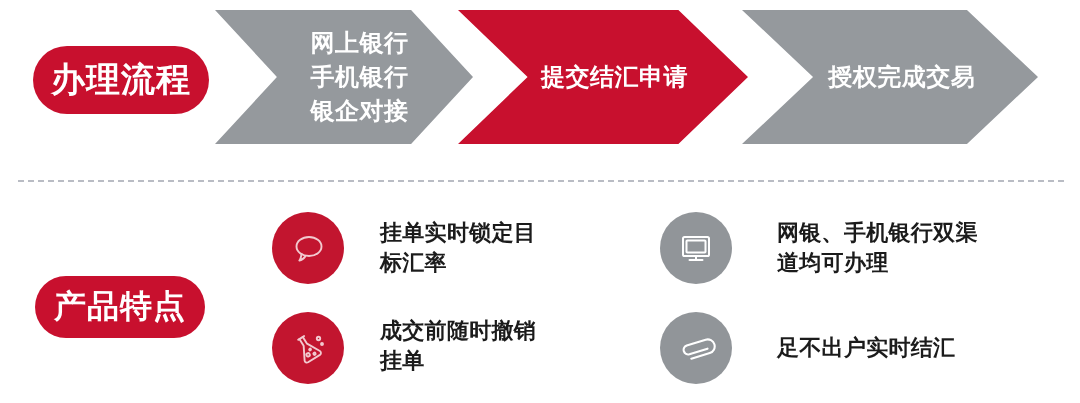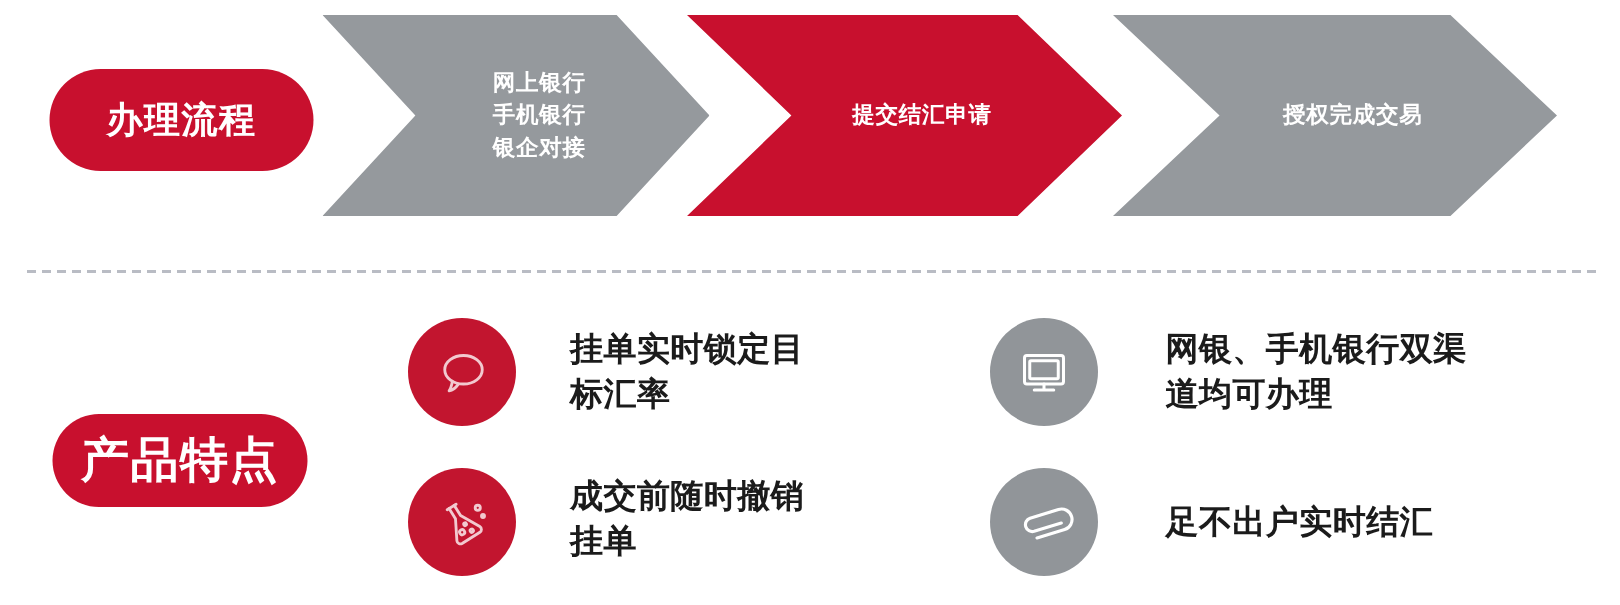--- a/index.html
+++ b/index.html
@@ -25,21 +25,21 @@
     width: 176px;
     height: 68px;
     background: #C8102E;
     border-radius: 34px;
     display: flex;
     align-items: center;
     justify-content: center;
   }
   .flow-pill-label {
     color: #ffffff;
-    font-size: 24px;
+    font-size: 34px;
     font-weight: bold;
     letter-spacing: 1px;
     white-space: nowrap;
   }
 
   .chev {
     position: absolute;
     top: 10px;
     height: 134px;
     display: flex;
@@ -47,21 +47,21 @@
     justify-content: center;
     -webkit-clip-path: polygon(0% 0%, 76% 0%, 100% 50%, 76% 100%, 0% 100%, 24% 50%);
     clip-path: polygon(0% 0%, 76% 0%, 100% 50%, 76% 100%, 0% 100%, 24% 50%);
   }
   .chev-1 { left: 215px; width: 258px; background: #95999D; }
   .chev-2 { left: 458px; width: 290px; background: #C8102E; }
   .chev-3 { left: 742px; width: 296px; background: #95999D; }
 
   .chev-text {
     color: #ffffff;
-    font-size: 15px;
+    font-size: 24px;
     font-weight: bold;
     line-height: 1.42;
     text-align: center;
     letter-spacing: 0.5px;
     white-space: pre-line;
     padding-left: 12%;
   }
   .chev-2 .chev-text, .chev-3 .chev-text { padding-left: 8%; }
 
   

